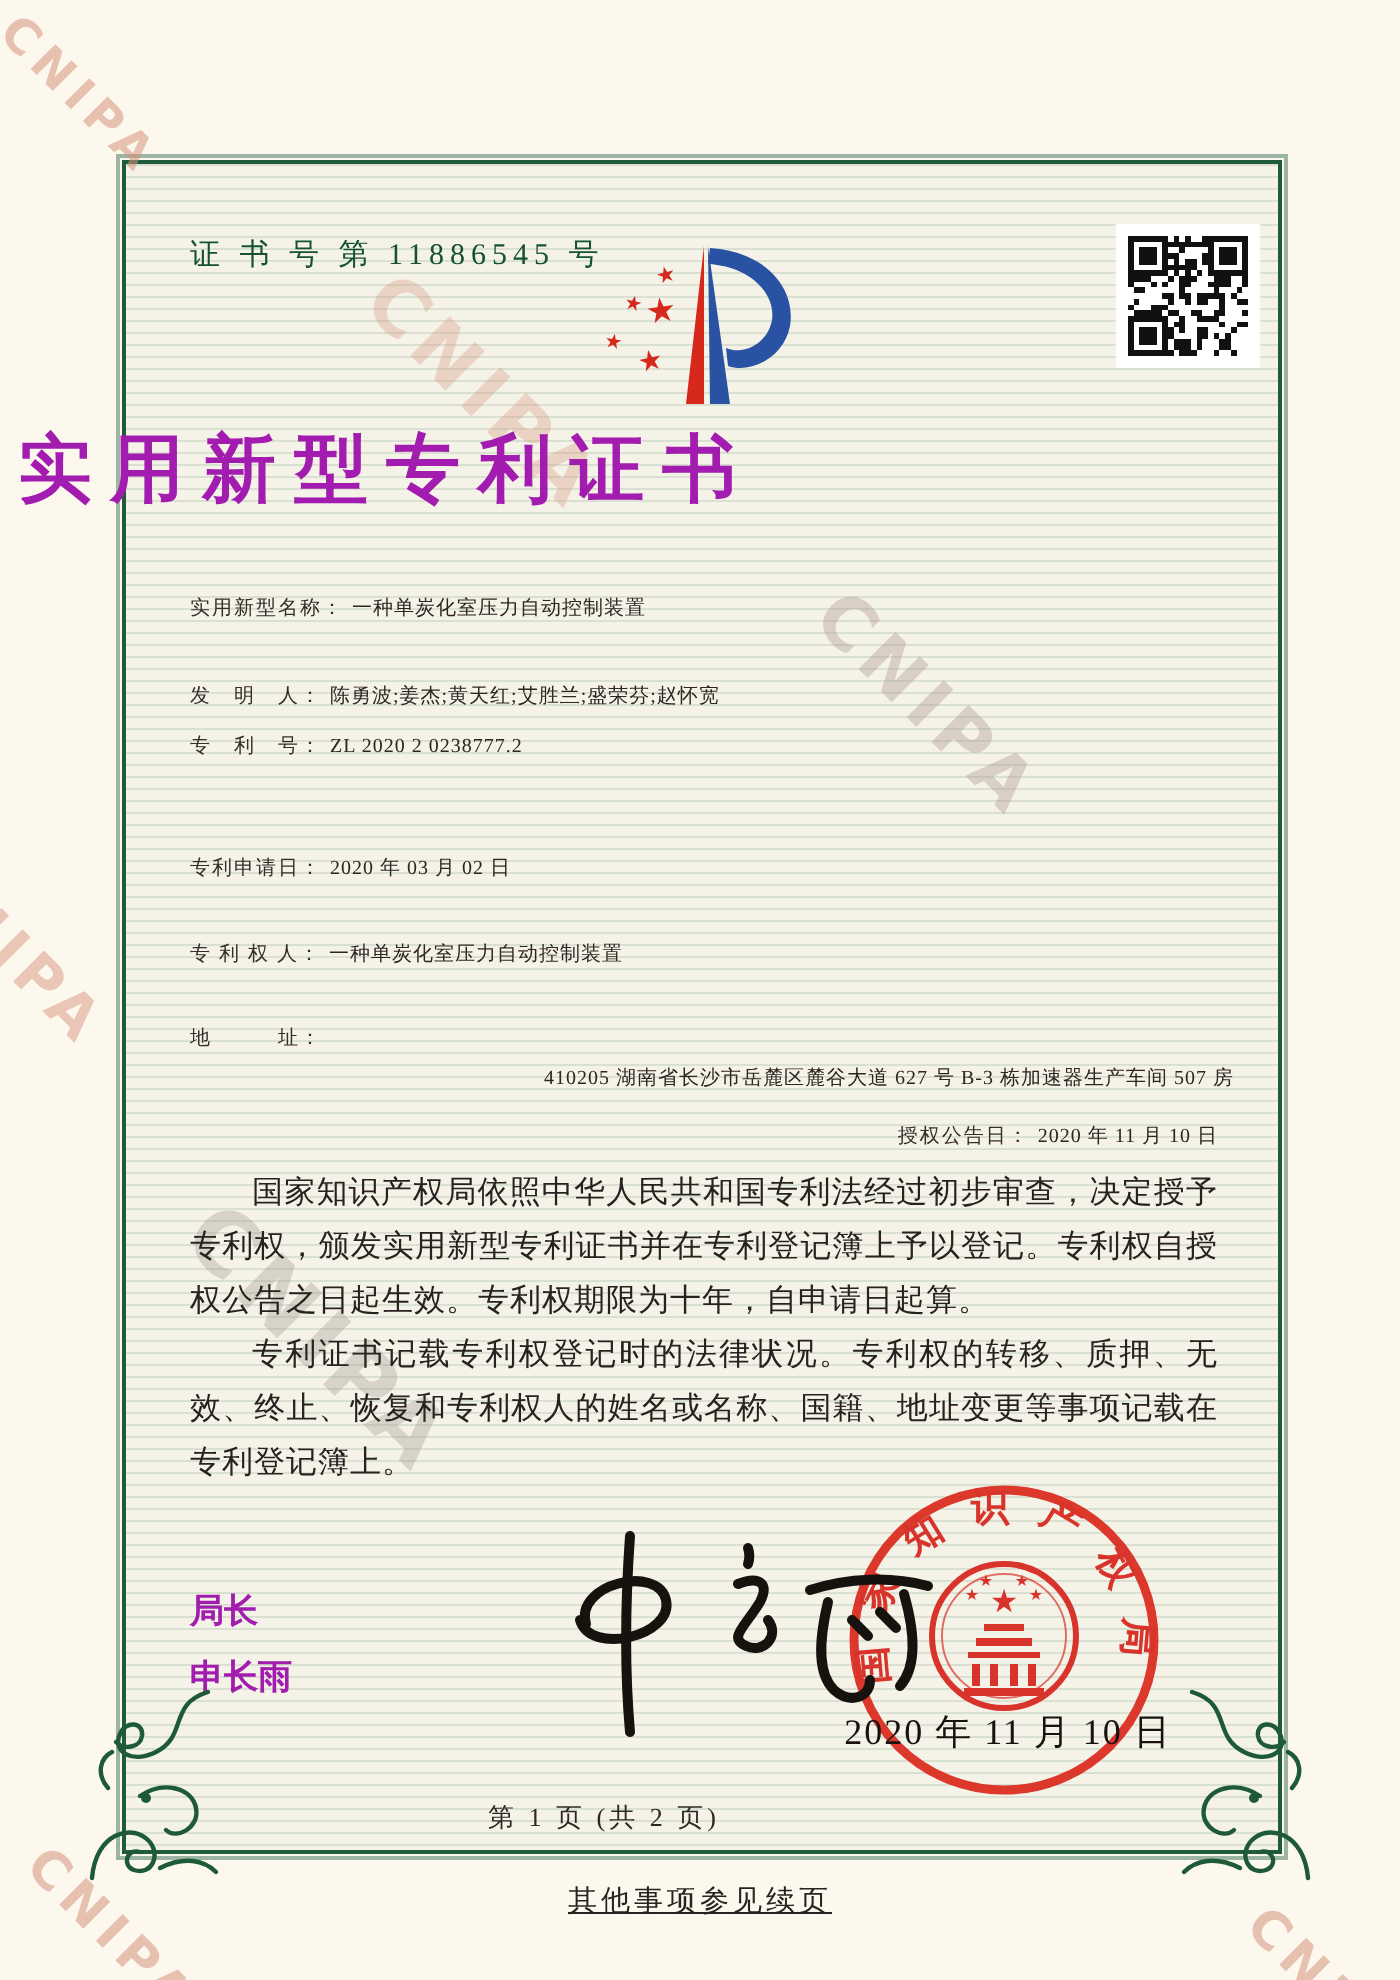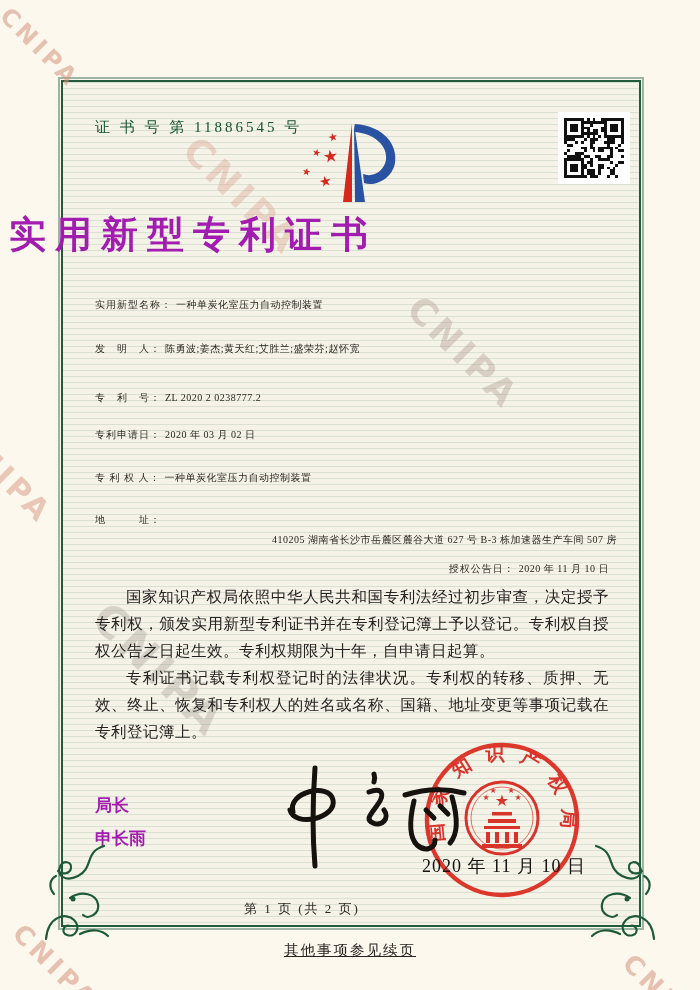--- a/index.html
+++ b/index.html
@@ -107,21 +107,21 @@
 </div>
 
 <div class="title z2">实用新型专利证书</div>
 
 <div class="row z2" style="top:292px;">
   <span class="lbl">实用新型名称：</span><span class="val">一种单炭化室压力自动控制装置</span>
 </div>
 <div class="row z2" style="top:336px;">
   <span class="lbl">发　明　人：</span><span class="val">陈勇波;姜杰;黄天红;艾胜兰;盛荣芬;赵怀宽</span>
 </div>
-<div class="row z2" style="top:385px;font-family:Liberation Serif, serif;">
+<div class="row z2" style="top:361px;font-family:Liberation Serif, serif;">
   <span class="lbl">专　利　号：</span><span class="val">ZL 2020 2 0238777.2</span>
 </div>
 <div class="row z2" style="top:422px;">
   <span class="lbl">专利申请日：</span><span class="val">2020 年 03 月 02 日</span>
 </div>
 <div class="row z2" style="top:465px;">
   <span class="lbl">专 利 权 人：</span><span class="val">一种单炭化室压力自动控制装置</span>
 </div>
 <div class="row z2" style="top:507px;">
   <span class="lbl">地　　　址：</span><span class="val wrap">410205 湖南省长沙市岳麓区麓谷大道 627 号 B-3 栋加速器生产车间 507 房</span>

